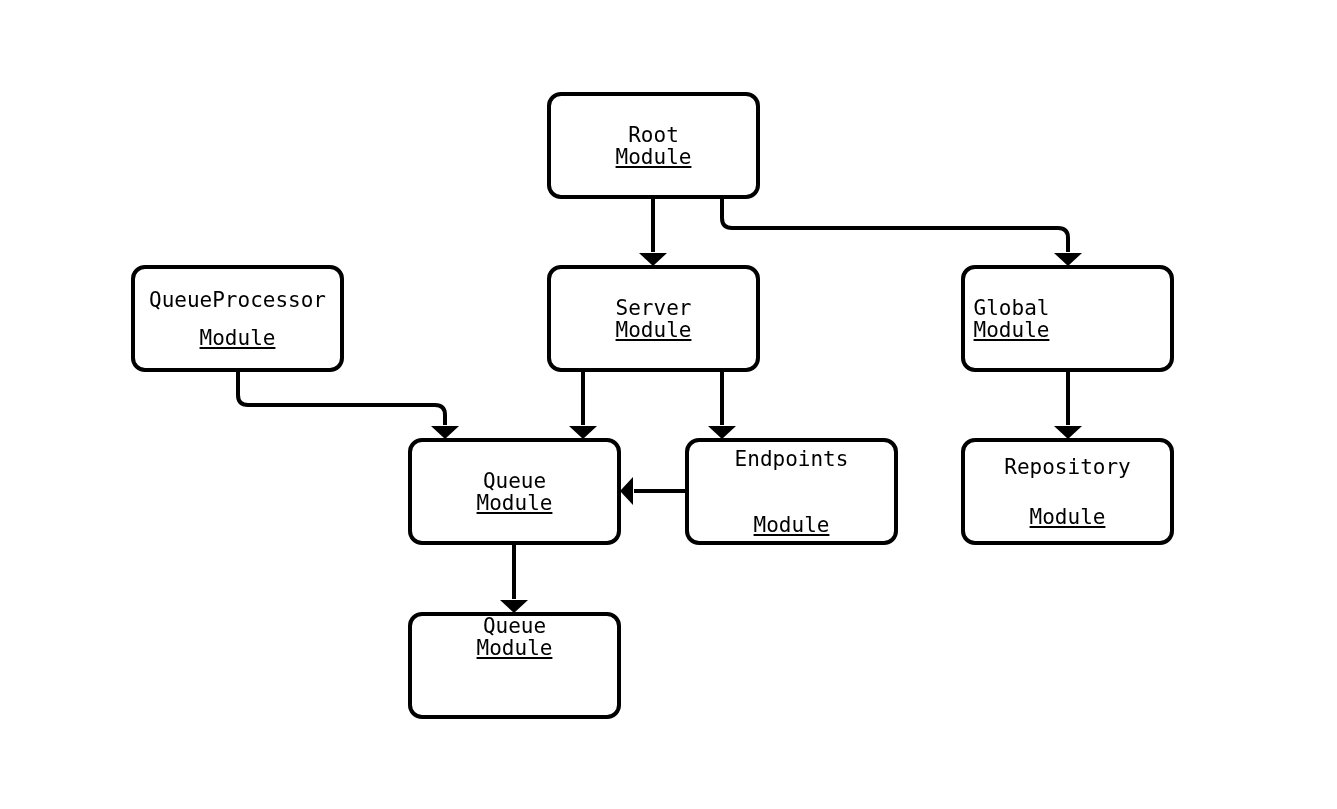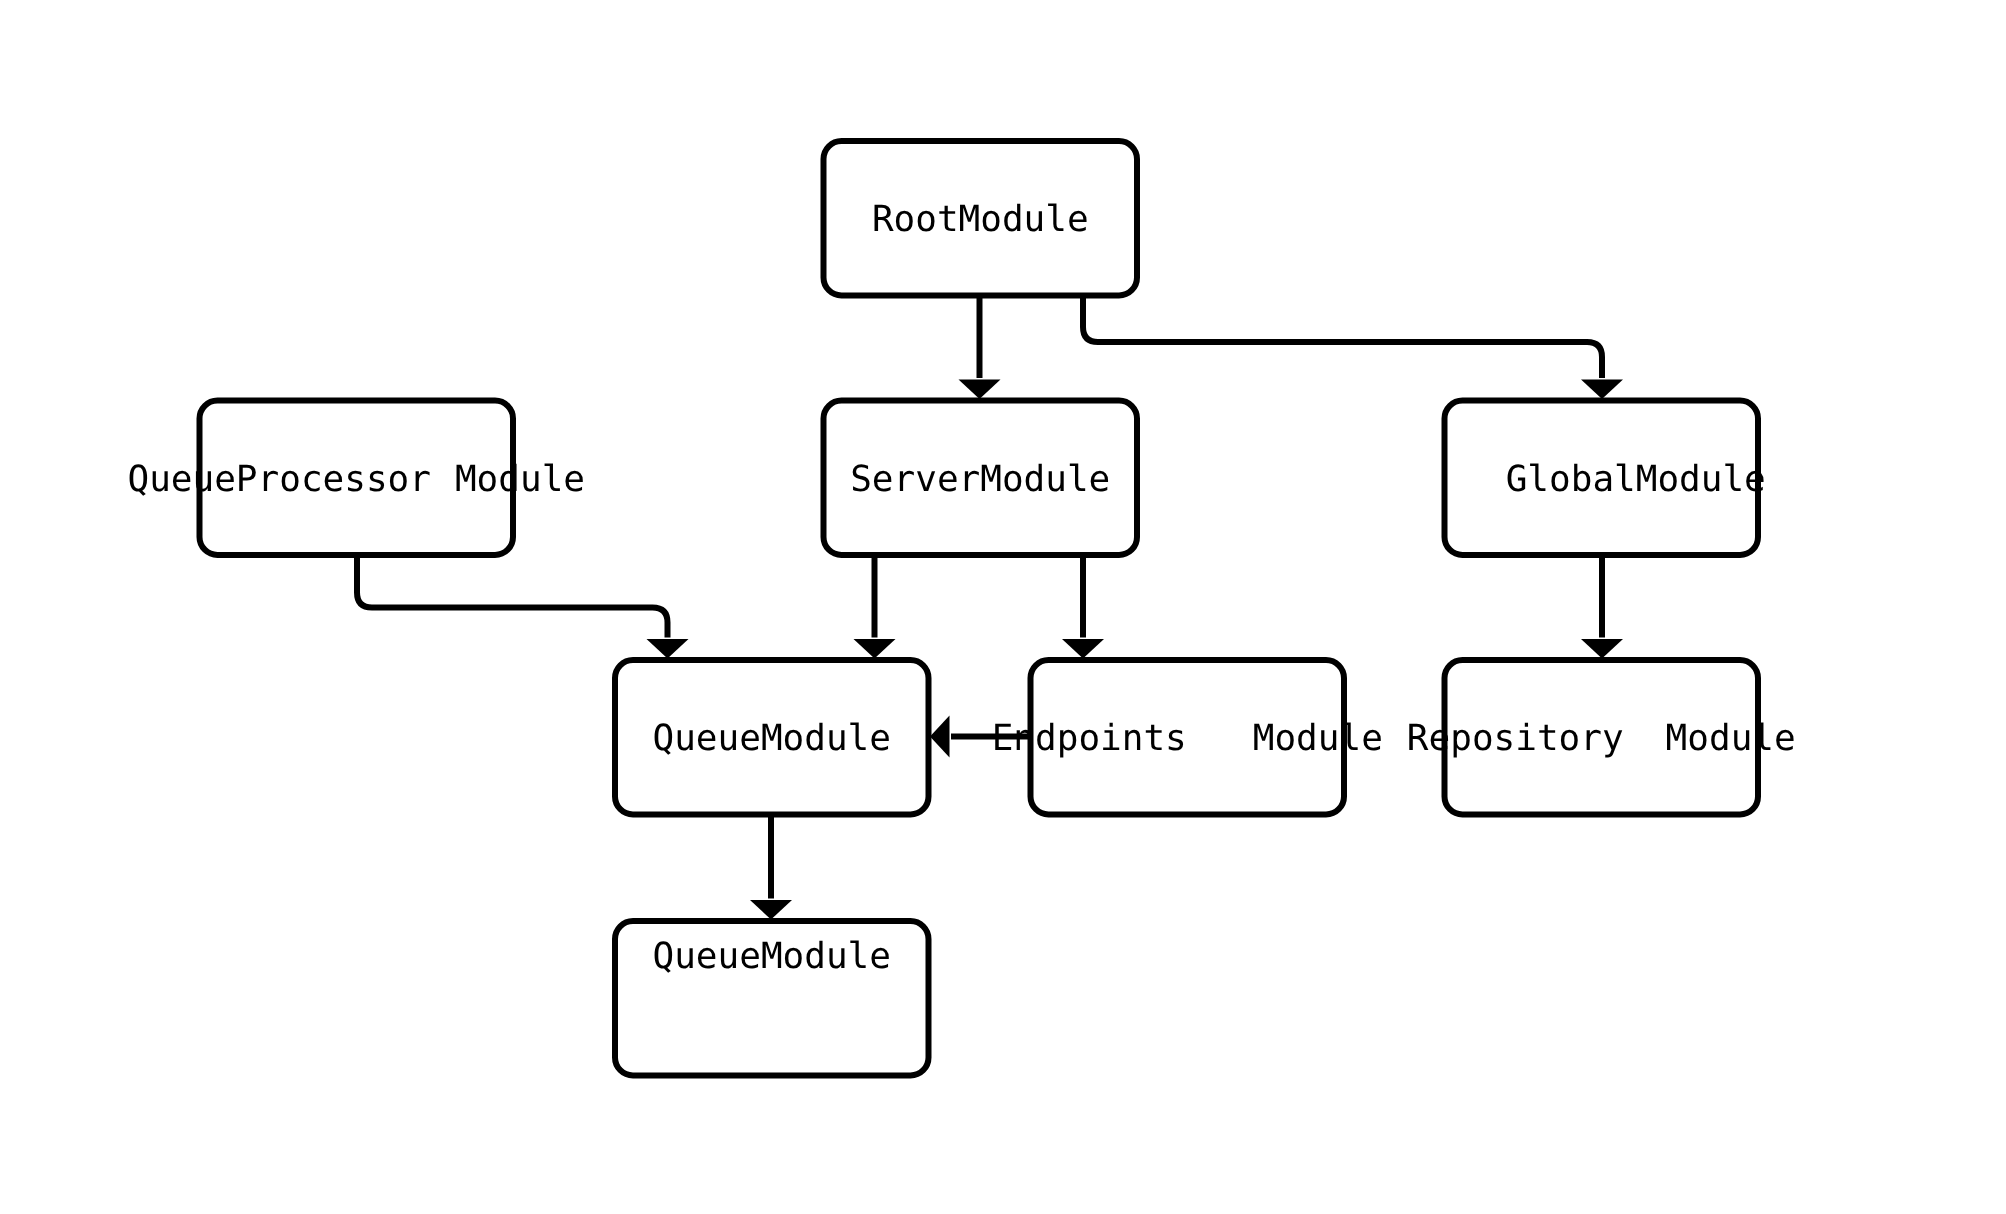--- a/index.html
+++ b/index.html
@@ -39,34 +39,34 @@
     stroke-linecap: butt;
     stroke-linejoin: round;
   }
   .arrow-head {
     fill: #000000;
     stroke: none;
   }
   .node-label {
     position: absolute;
     display: flex;
-    flex-direction: row;
+    flex-direction: column;
     align-items: center;
     justify-content: center;
     text-align: center;
     font-family: "DejaVu Sans Mono", "Liberation Mono", monospace;
-    font-size: 24px;
+    font-size: 21px;
     line-height: 22px;
     color: #000000;
     letter-spacing: 0px;
     pointer-events: none;
     white-space: nowrap;
   }
   .node-label .line1 { display: block; }
-  .node-label .line2 { display: block; }
+  .node-label .line2 { display: block; text-decoration: underline; }
 </style>
 </head>
 <body>
 
 <div id="diagram-root">
   <svg id="diagram-svg" viewBox="0 0 1337 809" xmlns="http://www.w3.org/2000/svg">
       <g>
         <path class="edge-path" d="M 653 197 L 653 252"></path>
         <polygon class="arrow-head" points="653,266 639,253 667,253"></polygon>
       </g>
@@ -113,21 +113,21 @@
         <span class="line2">Module</span>
       </div>
       <div class="node-label" style="left: 133px; top: 267px; width: 209px; height: 103px; gap: 16px;">
         <span class="line1">QueueProcessor</span>
         <span class="line2">Module</span>
       </div>
       <div class="node-label" style="left: 549px; top: 267px; width: 209px; height: 103px; text-align: right;">
         <span class="line1">Server</span>
         <span class="line2">Module</span>
       </div>
-      <div class="node-label" style="left: 986px; top: 267px; width: 209px; height: 103px;">
+      <div class="node-label" style="left: 907px; top: 267px; width: 209px; height: 103px;">
         <span class="line1">Global</span>
         <span class="line2">Module</span>
       </div>
       <div class="node-label" style="left: 410px; top: 440px; width: 209px; height: 103px;">
         <span class="line1">Queue</span>
         <span class="line2">Module</span>
       </div>
       <div class="node-label" style="left: 687px; top: 440px; width: 209px; height: 103px; gap: 44px;">
         <span class="line1">Endpoints</span>
         <span class="line2">Module</span>

